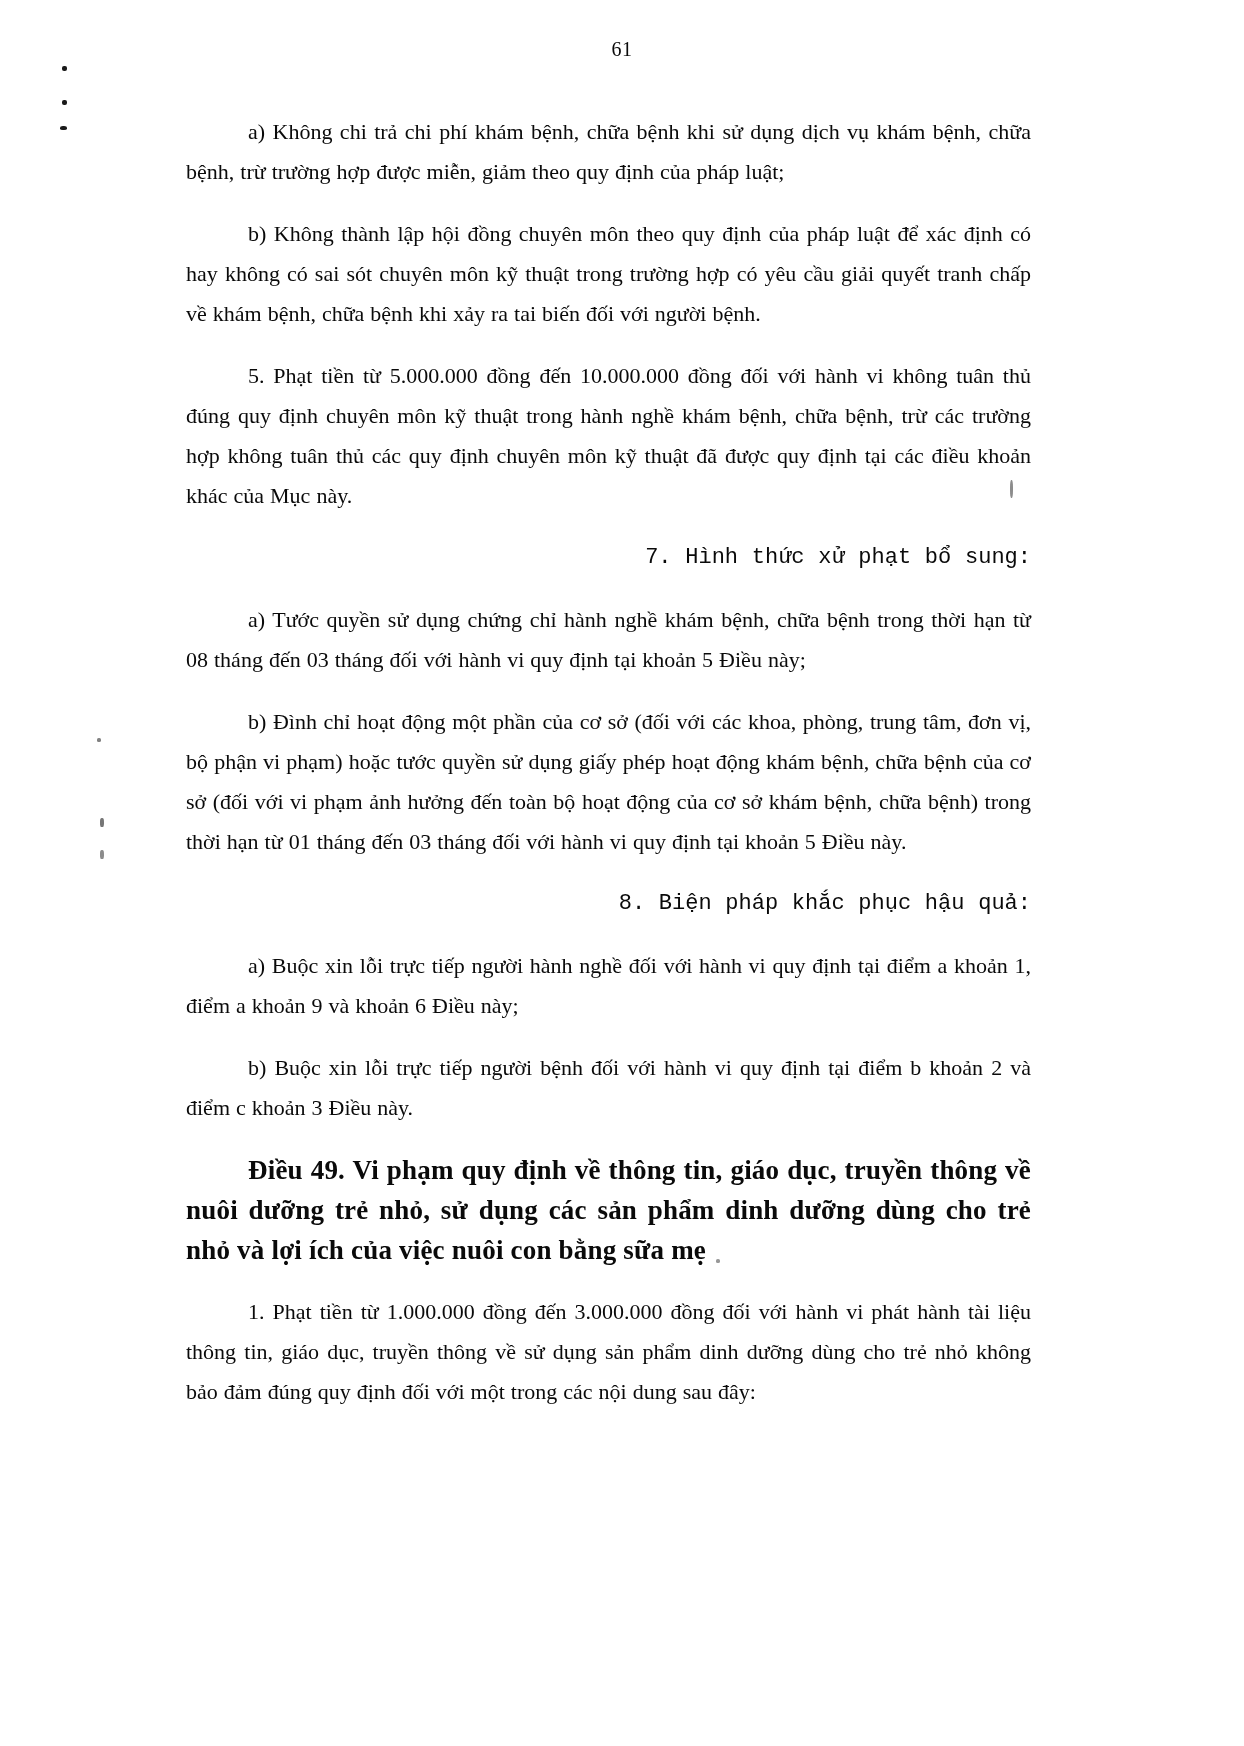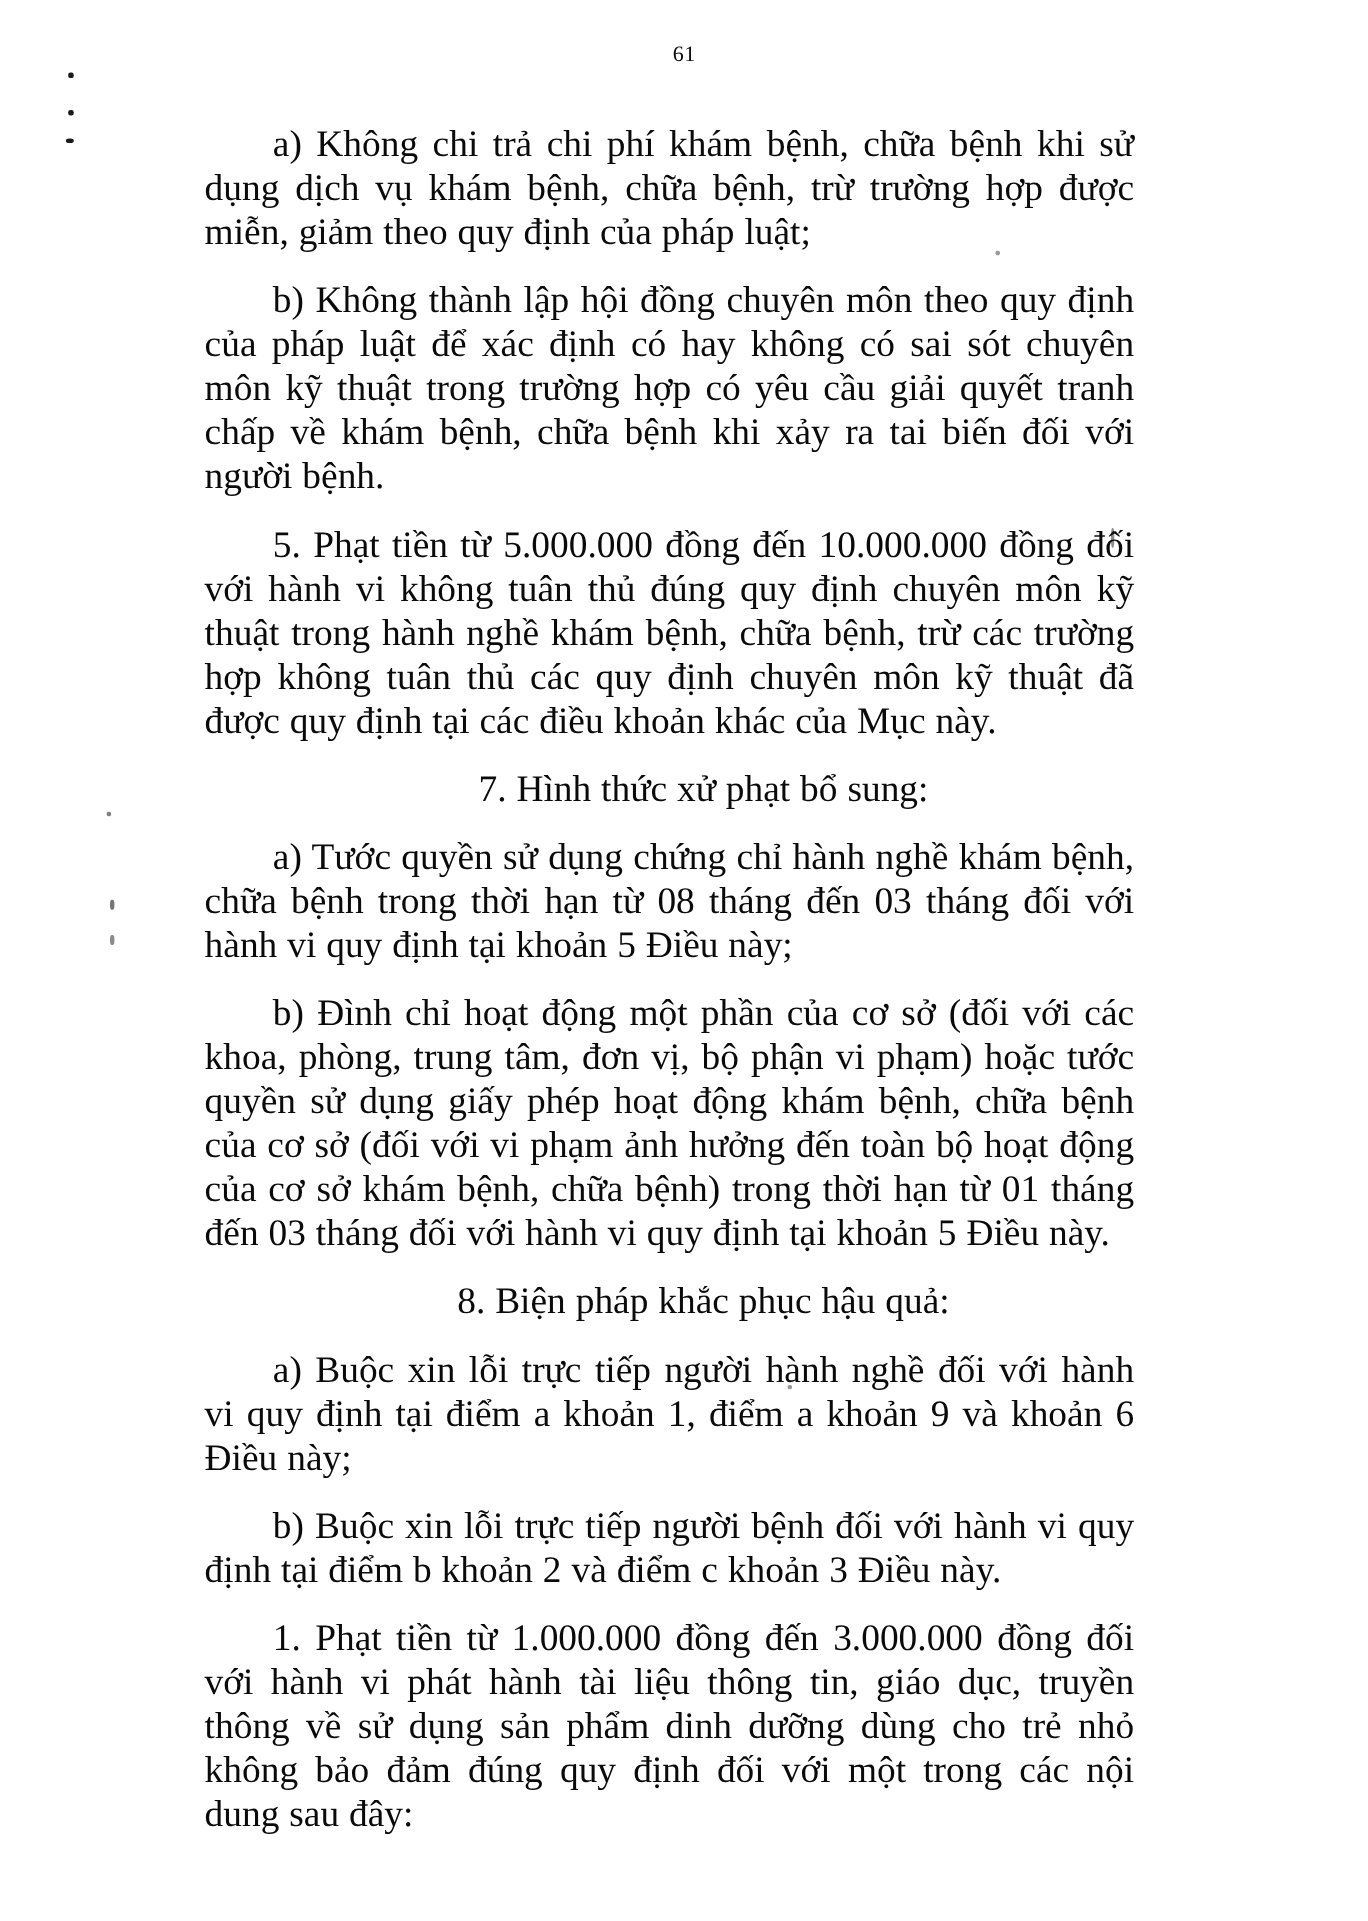--- a/index.html
+++ b/index.html
@@ -26,38 +26,38 @@
     letter-spacing: 0.5px;
   }
   .body-col {
     position: absolute;
     left: 186px;
     top: 112px;
     width: 845px;
   }
   p.para {
     margin: 0 0 22px 0;
-    font-size: 34px;
+    font-size: 22px;
     line-height: 40px;
     text-align: justify;
     text-indent: 62px;
     hyphens: none;
     word-spacing: 0.5px;
   }
   p.para:last-child { margin-bottom: 0; }
   p.heading {
     margin: 0 0 22px 0;
     font-size: 27px;
     line-height: 40px;
     text-align: justify;
     text-indent: 62px;
     font-weight: bold;
     letter-spacing: 0.2px;
   }
-  p.short { text-align: center; }
+  p.short { text-align: right; font-family: Liberation Mono, monospace; }
   
   .speck {
     position: absolute;
     background: #1a1a1a;
     border-radius: 40%;
   }
   .speck.s1 { left: 62px;  top: 66px;  width: 5px; height: 5px; }
   .speck.s2 { left: 62px;  top: 100px; width: 5px; height: 5px; }
   .speck.s3 { left: 60px;  top: 126px; width: 7px; height: 4px; }
   .speck.s4 { left: 97px;  top: 738px; width: 4px; height: 4px; opacity: .55; }
@@ -98,17 +98,18 @@
     <p class="para">a) Tước quyền sử dụng chứng chỉ hành nghề khám bệnh, chữa bệnh trong thời hạn từ 08 tháng đến 03 tháng đối với hành vi quy định tại khoản 5 Điều này;</p>
 
     <p class="para">b) Đình chỉ hoạt động một phần của cơ sở (đối với các khoa, phòng, trung tâm, đơn vị, bộ phận vi phạm) hoặc tước quyền sử dụng giấy phép hoạt động khám bệnh, chữa bệnh của cơ sở (đối với vi phạm ảnh hưởng đến toàn bộ hoạt động của cơ sở khám bệnh, chữa bệnh) trong thời hạn từ 01 tháng đến 03 tháng đối với hành vi quy định tại khoản 5 Điều này.</p>
 
     <p class="para short">8. Biện pháp khắc phục hậu quả:</p>
 
     <p class="para">a) Buộc xin lỗi trực tiếp người hành nghề đối với hành vi quy định tại điểm a khoản 1, điểm a khoản 9 và khoản 6 Điều này;</p>
 
     <p class="para">b) Buộc xin lỗi trực tiếp người bệnh đối với hành vi quy định tại điểm b khoản 2 và điểm c khoản 3 Điều này.</p>
 
+    <p class="heading">Điều 49. Vi phạm quy định về thông tin, giáo dục, truyền thông về nuôi dưỡng trẻ nhỏ, sử dụng các sản phẩm dinh dưỡng dùng cho trẻ nhỏ và lợi ích của việc nuôi con bằng sữa mẹ</p>
 
     <p class="para">1. Phạt tiền từ 1.000.000 đồng đến 3.000.000 đồng đối với hành vi phát hành tài liệu thông tin, giáo dục, truyền thông về sử dụng sản phẩm dinh dưỡng dùng cho trẻ nhỏ không bảo đảm đúng quy định đối với một trong các nội dung sau đây:</p>
 
   </div>
 </div>
 
 </body></html>

